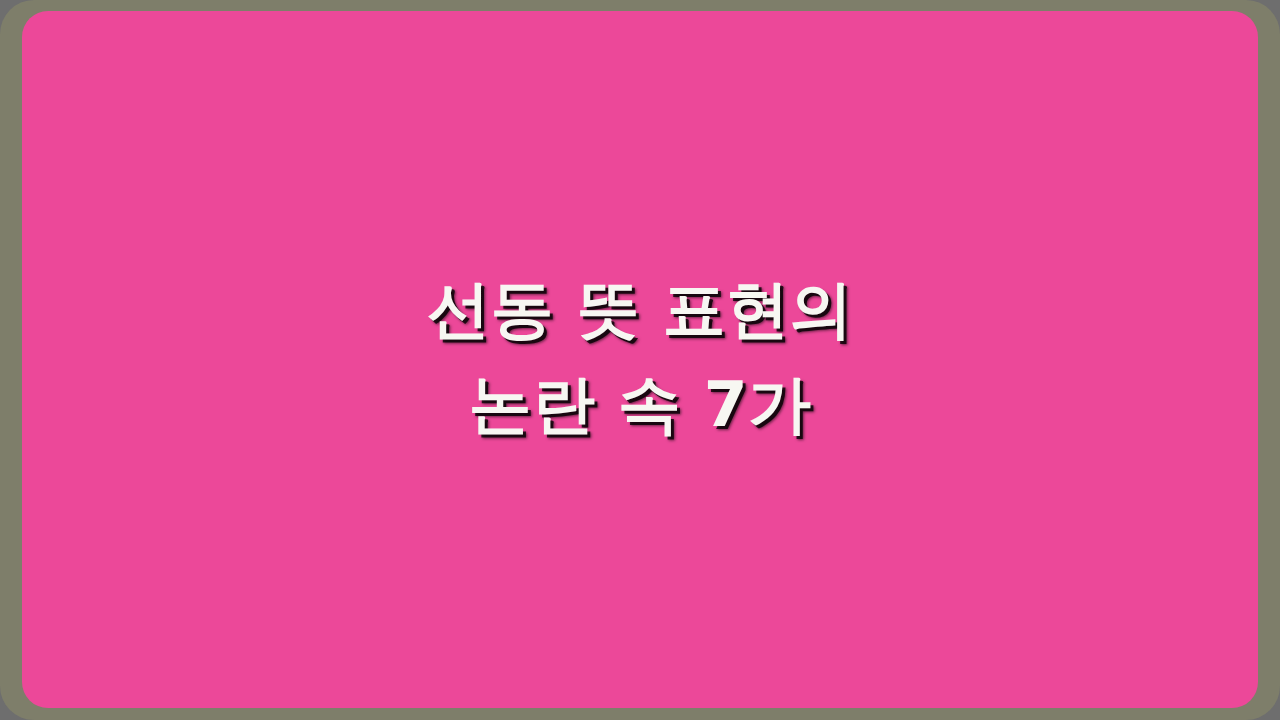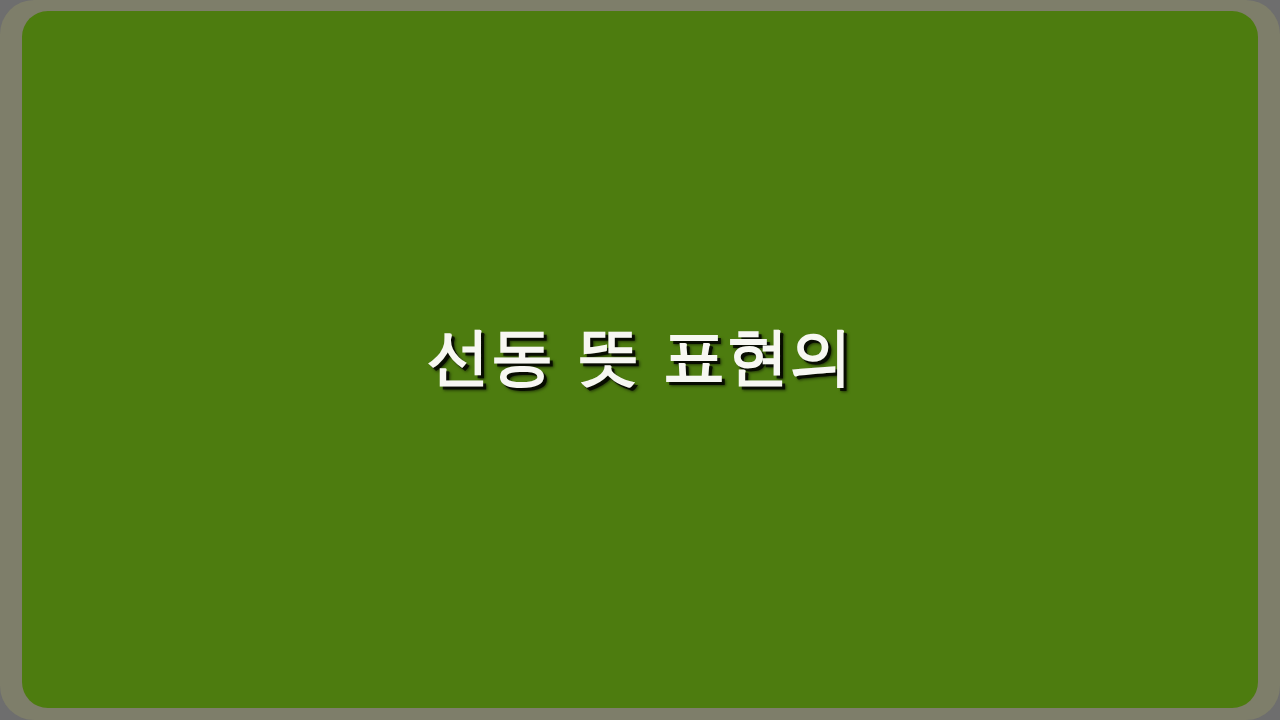--- a/index.html
+++ b/index.html
@@ -27,21 +27,21 @@
     border-radius: 34px;
   }
 
   
   .board {
     position: absolute;
     left: 22px;
     top: 11px;
     width: 1236px;
     height: 697px;
-    background: #4d7c0f;
+    background: #ec4899;
     border-radius: 26px;
     display: flex;
     align-items: center;
     justify-content: center;
   }
 
   
   .title-block {
     width: 100%;
     text-align: center;
@@ -67,16 +67,17 @@
 
 <div class="card-frame">
 
   <div class="board">
 
     <div class="title-block">
 
       <span class="title-line">선동 뜻 표현의</span>
 
 
+      <span class="title-line">논란 속 7가</span>
 
     </div>
   </div>
 </div>
 
 </body></html>

